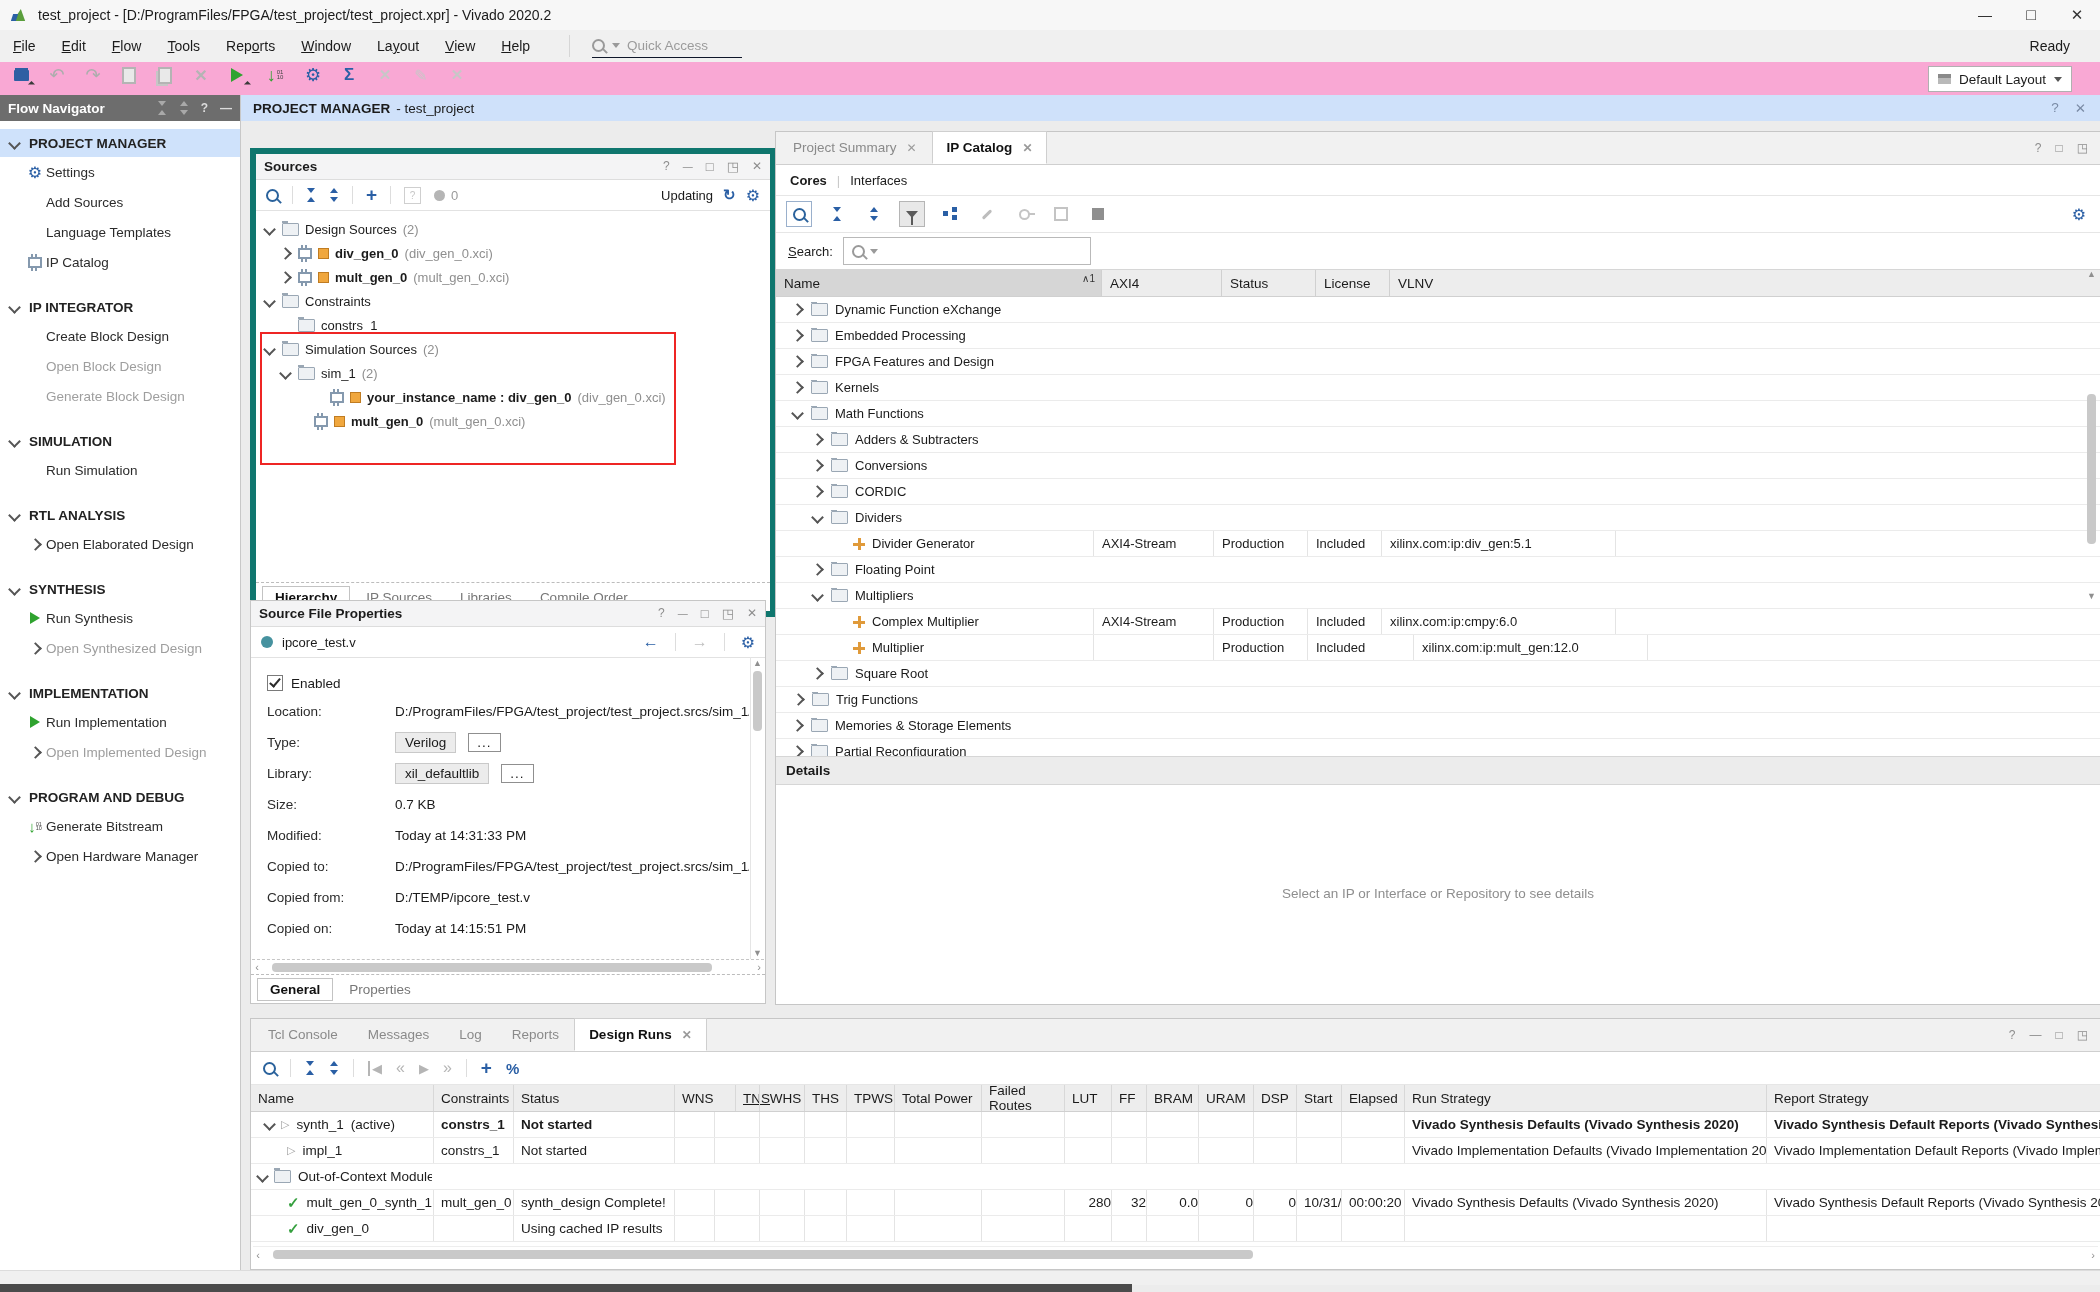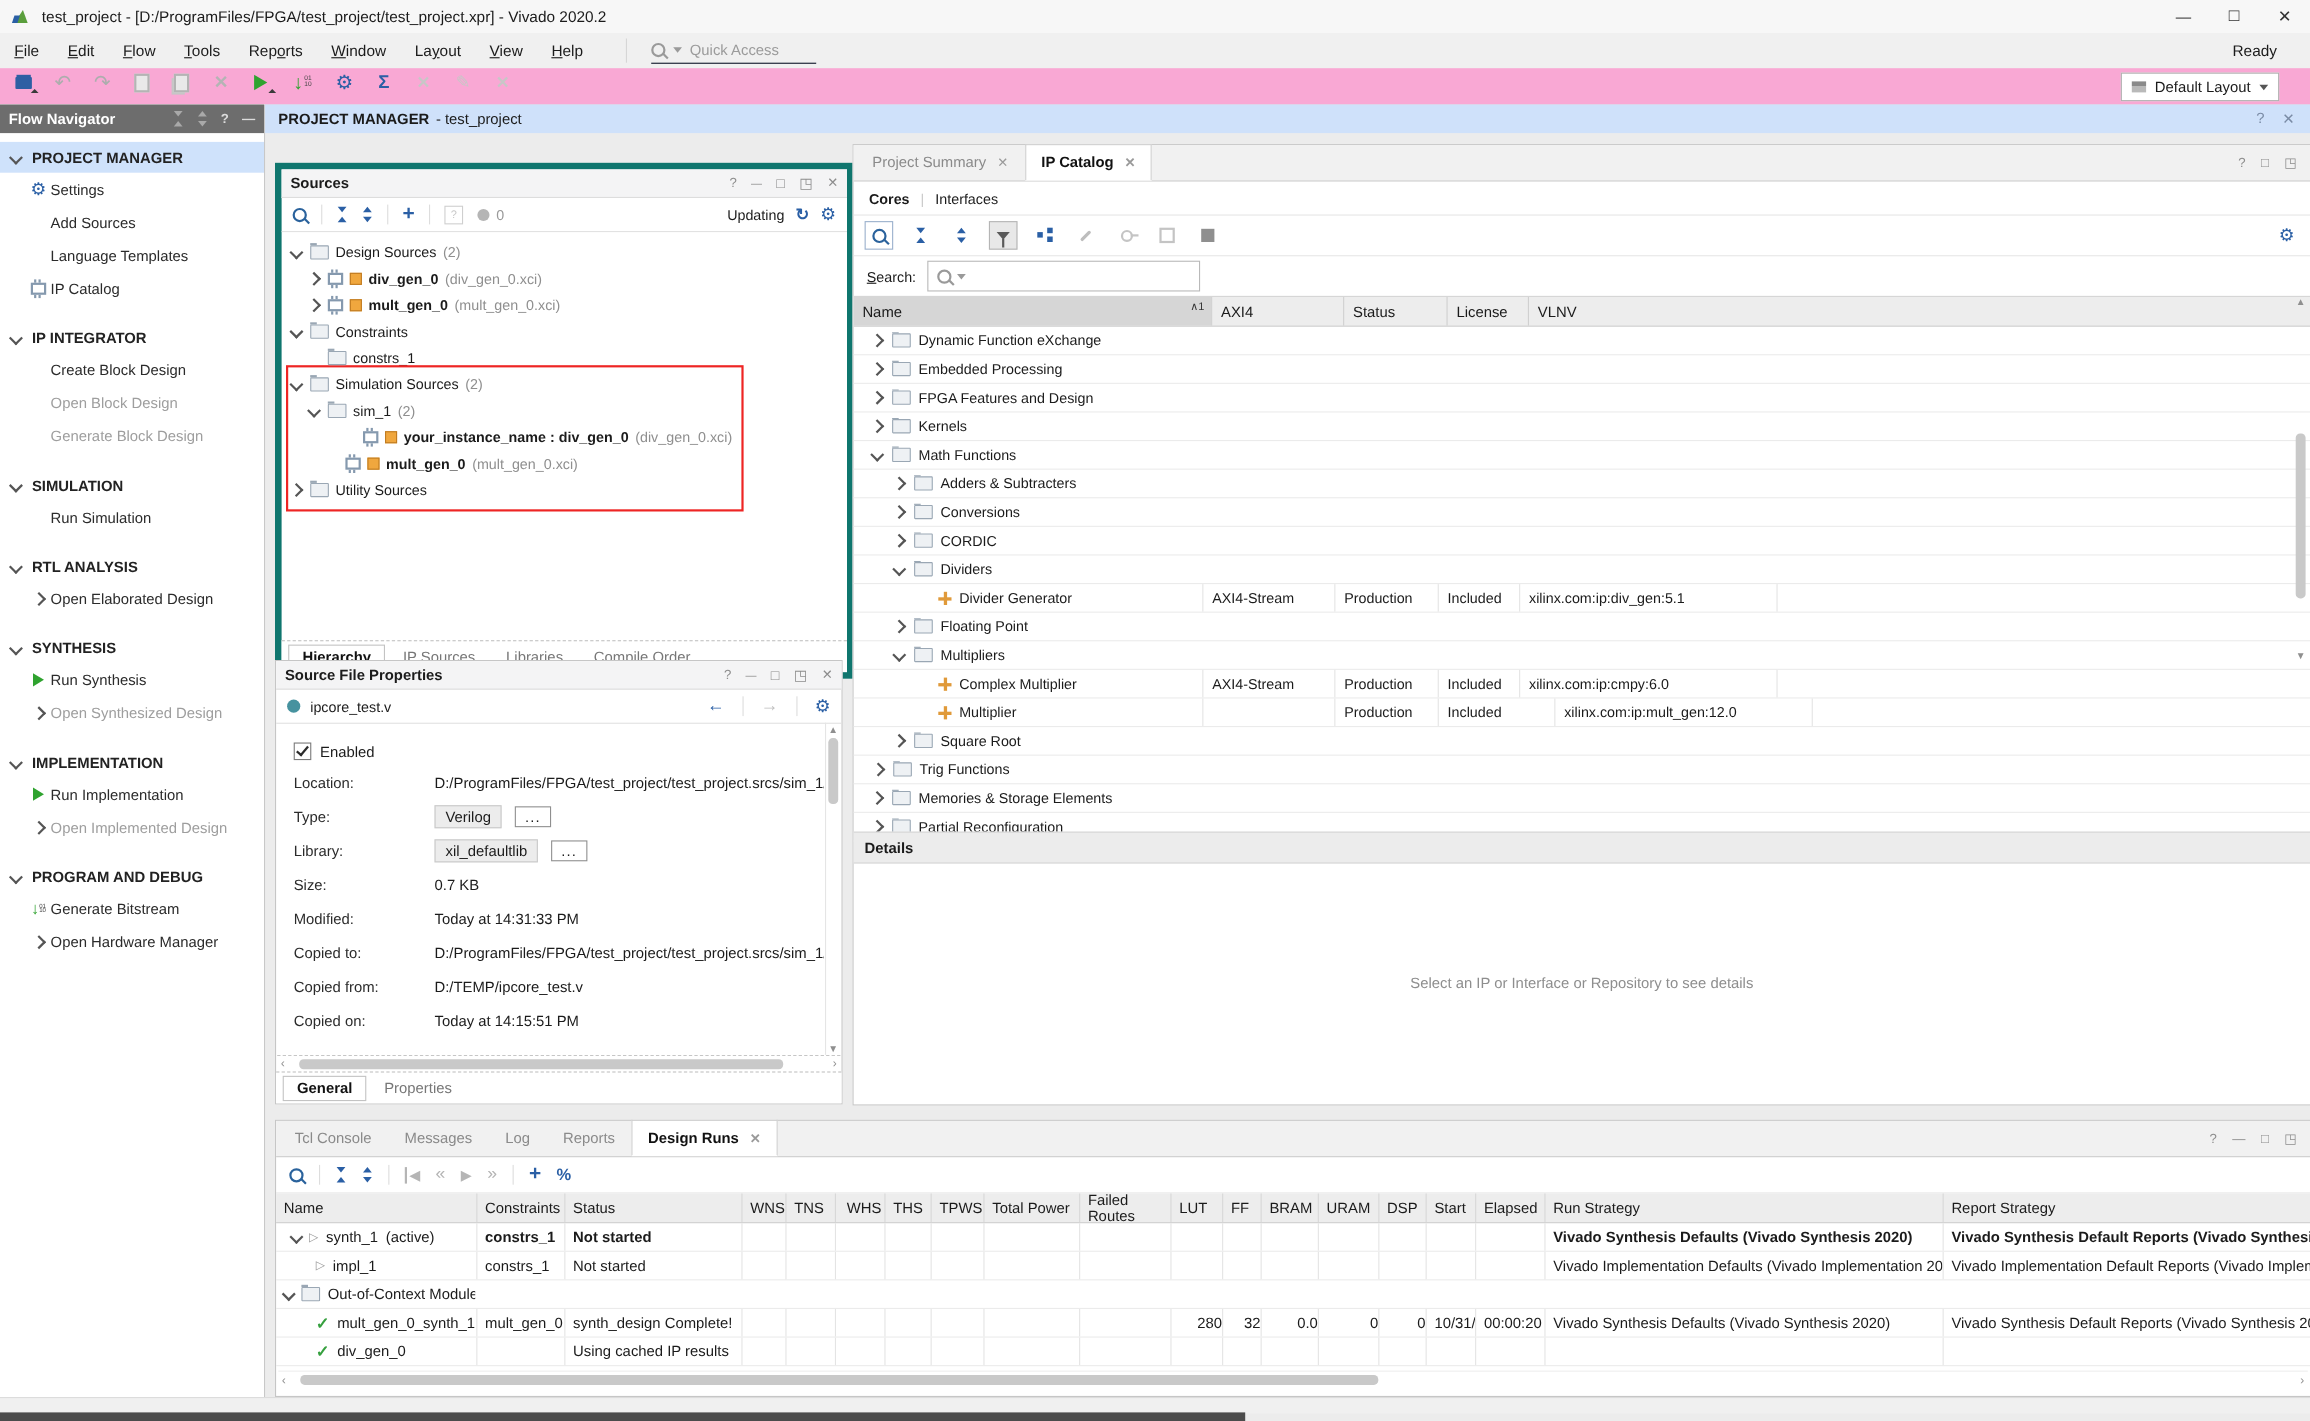--- a/index.html
+++ b/index.html
@@ -496,28 +496,20 @@
           <span class="sfx"> (div_gen_0.xci)</span>
         </div>
         <div class="tree-row">
           <span style="width: 32px; flex: 0 0 auto;"></span>
           <span class="exp"></span>
           <span class="icon-ip"></span>
           <span class="icon-sq"></span>
           <span class="lab b">mult_gen_0</span>
           <span class="sfx"> (mult_gen_0.xci)</span>
         </div>
-        <div class="tree-row">
-          <span style="width: 0px; flex: 0 0 auto;"></span>
-          <span class="exp">
-            <span class="chev chev-r"></span>
-          </span>
-          <span class="icon-folder"></span>
-          <span class="lab">Utility Sources</span>
-        </div>
       </div>
     <div class="tabbar" id="src-tabs">
         <span class="tab2 active">Hierarchy</span>
         <span class="tab2">IP Sources</span>
         <span class="tab2">Libraries</span>
         <span class="tab2">Compile Order</span>
       </div>
   </div>
 
   <div class="panel props">
@@ -905,21 +897,21 @@
         </span>
         <span class="rhcell" style="left: 182px; width: 72px;">
           <span>Constraints</span>
         </span>
         <span class="rhcell" style="left: 262px; width: 153px;">
           <span>Status</span>
         </span>
         <span class="rhcell" style="left: 423px; width: 32px;">
           <span>WNS</span>
         </span>
-        <span class="rhcell" style="left: 463px; width: 37px;">
+        <span class="rhcell" style="left: 484px; width: 37px; text-decoration: underline;">
           <span>TNS</span>
         </span>
         <span class="rhcell" style="left: 508px; width: 37px; justify-content: center;">
           <span>WHS</span>
         </span>
         <span class="rhcell" style="left: 553px; width: 34px;">
           <span>THS</span>
         </span>
         <span class="rhcell" style="left: 595px; width: 40px;">
           <span>TPWS</span>

